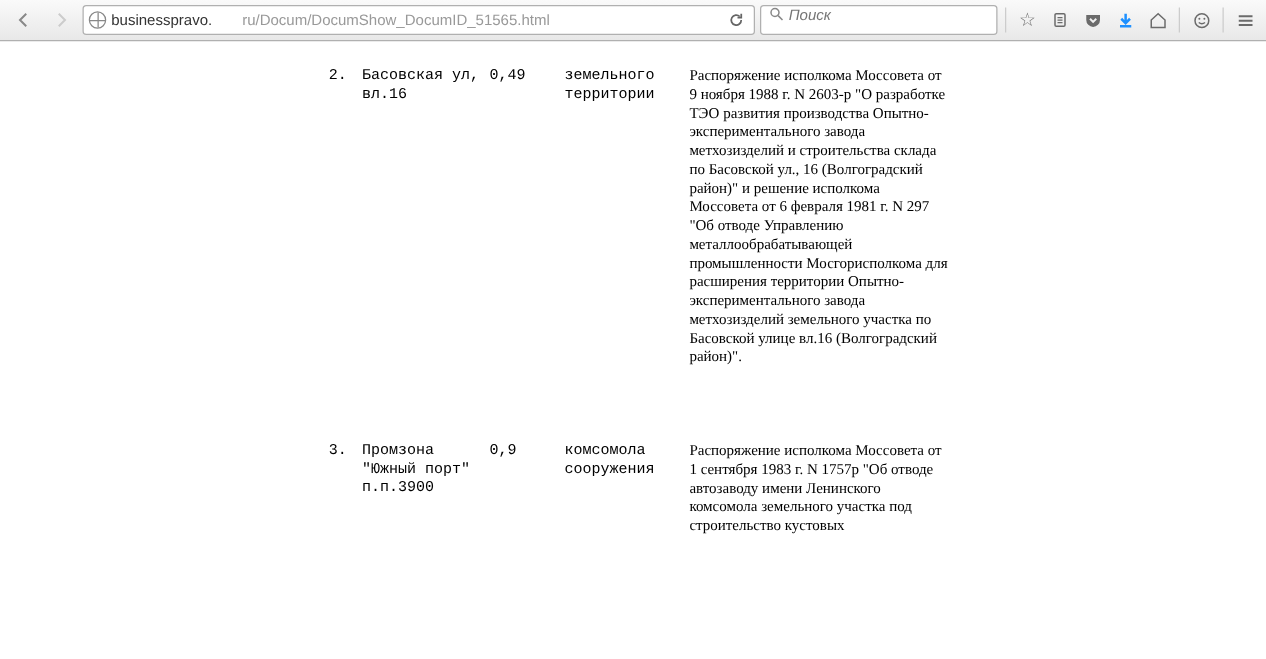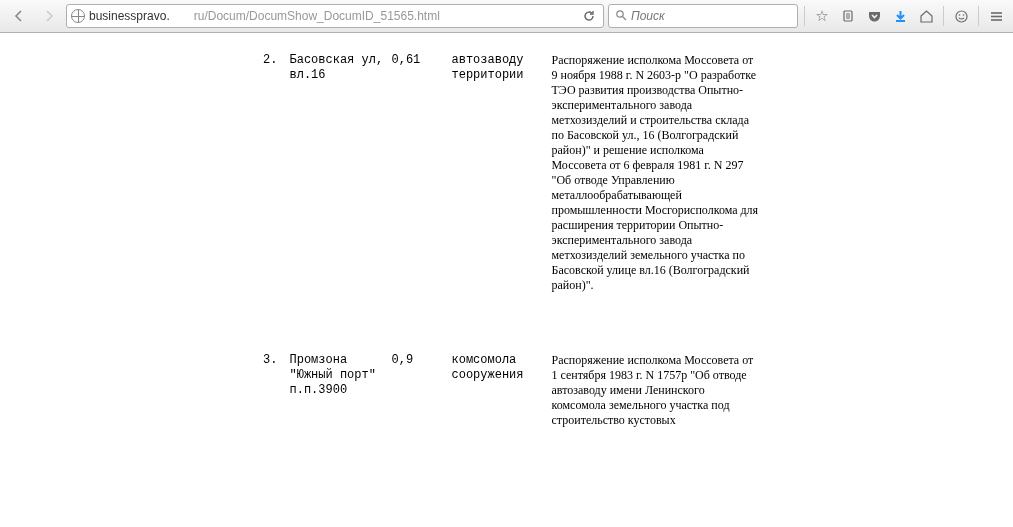--- a/index.html
+++ b/index.html
@@ -8,21 +8,21 @@
   .toolbar { height: 33px; background: linear-gradient(#fafafa,#e8e8e8); border-bottom: 1px solid #b0b0b0; display:flex; align-items:center; padding:0 6px; gap:4px; }
   .nav-btn { width:26px; height:26px; border-radius:3px; display:flex; align-items:center; justify-content:center; color:#777; }
   .nav-btn.disabled { color:#bbb; }
   .url-bar { flex:1; height:24px; background:#fff; border:1px solid #b0b0b0; border-radius:3px; display:flex; align-items:center; padding:0 4px; gap:4px; }
   .globe { width:14px; height:14px; border:1px solid #888; border-radius:50%; position:relative; }
   .globe::before { content:""; position:absolute; left:0; right:0; top:50%; border-top:1px solid #888; }
   .globe::after { content:""; position:absolute; top:0; bottom:0; left:50%; border-left:1px solid #888; }
   .url-text { flex:1; font-size:12px; color:#333; white-space:nowrap; overflow:hidden; }
   .url-text .gray { color:#999;padding-left:24px; }
   .reload { width:20px; height:20px; display:flex; align-items:center; justify-content:center; color:#666; font-size:14px; }
-  .search-bar { width:190px; height:24px; background:#fff; border:1px solid #b0b0b0; border-radius:3px; display:flex; align-items:center; padding:0 6px; gap:4px; color:#999; }
+  .search-bar { width:190px; height:24px; background:#fff; border:1px solid #b0b0b0; border-radius:3px; display:flex; align-items:flex-start; padding:0 6px; gap:4px; color:#999; }
   .search-bar .mag { font-size:12px; color:#888; }
   .search-bar input { border:none; outline:none; flex:1; font-size:12px; font-style:italic; color:#999; background:transparent; }
   .tool-icon { width:22px; height:22px; display:flex; align-items:center; justify-content:center; color:#6b6b6b; font-size:15px; }
   .tool-icon.blue { color:#1e90ff; }
   .sep { width:1px; height:20px; background:#ccc; margin:0 2px; }
   
   .content { display:flex; justify-content:center; padding-top: 20px; }
   .rows { display:flex; flex-direction:column; gap:60px; }
   .row { display:flex; font-family: "Courier New", monospace; font-size:12px; line-height:1.25; color:#000; }
   .c1 { width:30px; text-align:right; padding-right:4px; }
@@ -108,22 +108,22 @@
         <line x1="2" y1="11" x2="13" y2="11" stroke="#6b6b6b" stroke-width="1.6"></line>
       </svg>
   </div>
 </div>
 
 <div class="content">
   <div class="rows">
     <div class="row">
       <div class="c1">2.</div>
       <div class="c2">Басовская ул, вл.16</div>
-      <div class="c3">0,61</div>
-      <div class="c4">автозаводу территории</div>
+      <div class="c3">0,49</div>
+      <div class="c4">земельного территории</div>
       <div class="c5">Распоряжение  исполкома Моссовета  от  9  ноября 1988 г. N 2603-р "О разработке ТЭО развития производства Опытно-экспериментального завода метхозизделий и строительства склада по Басовской ул., 16 (Волгоградский район)" и решение исполкома Моссовета от 6 февраля 1981 г. N 297 "Об отводе Управлению металлообрабатывающей промышленности Мосгорисполкома для расширения территории Опытно-экспериментального завода метхозизделий земельного участка по Басовской улице вл.16 (Волгоградский район)".</div>
     </div>
     <div class="row">
       <div class="c1">3.</div>
       <div class="c2">Промзона "Южный порт" п.п.3900</div>
       <div class="c3">0,9</div>
       <div class="c4">комсомола сооружения</div>
       <div class="c5">Распоряжение  исполкома Моссовета  от 1 сентября 1983 г. N 1757р "Об отводе автозаводу имени Ленинского комсомола земельного участка под строительство кустовых</div>
     </div>
   </div>

